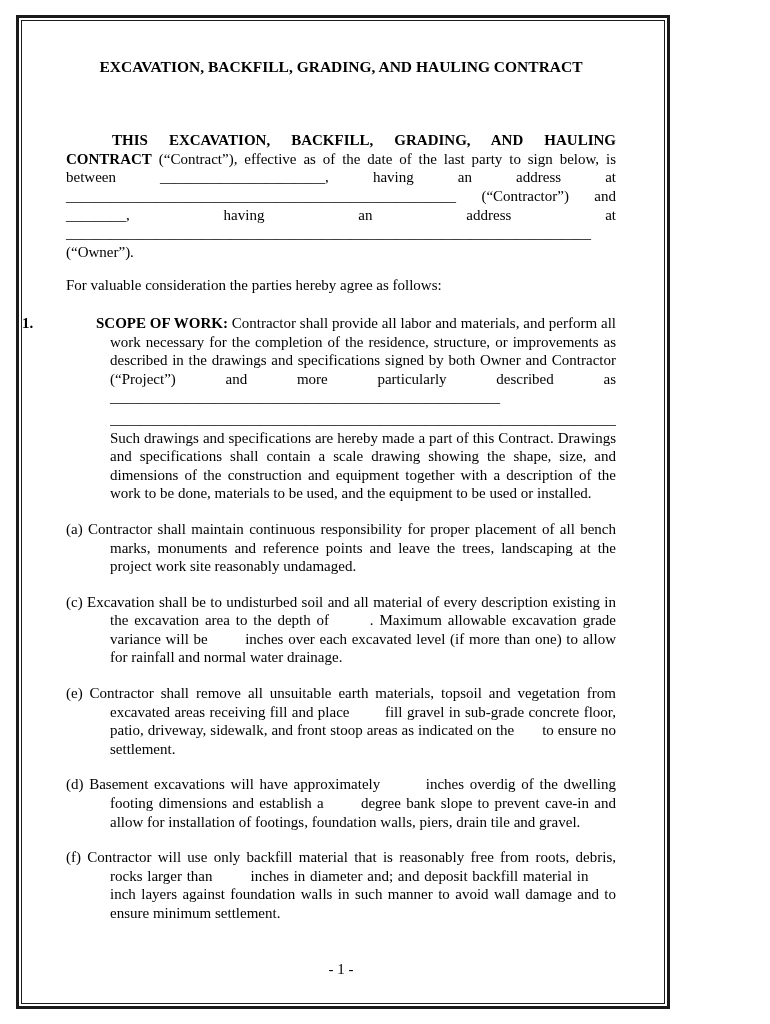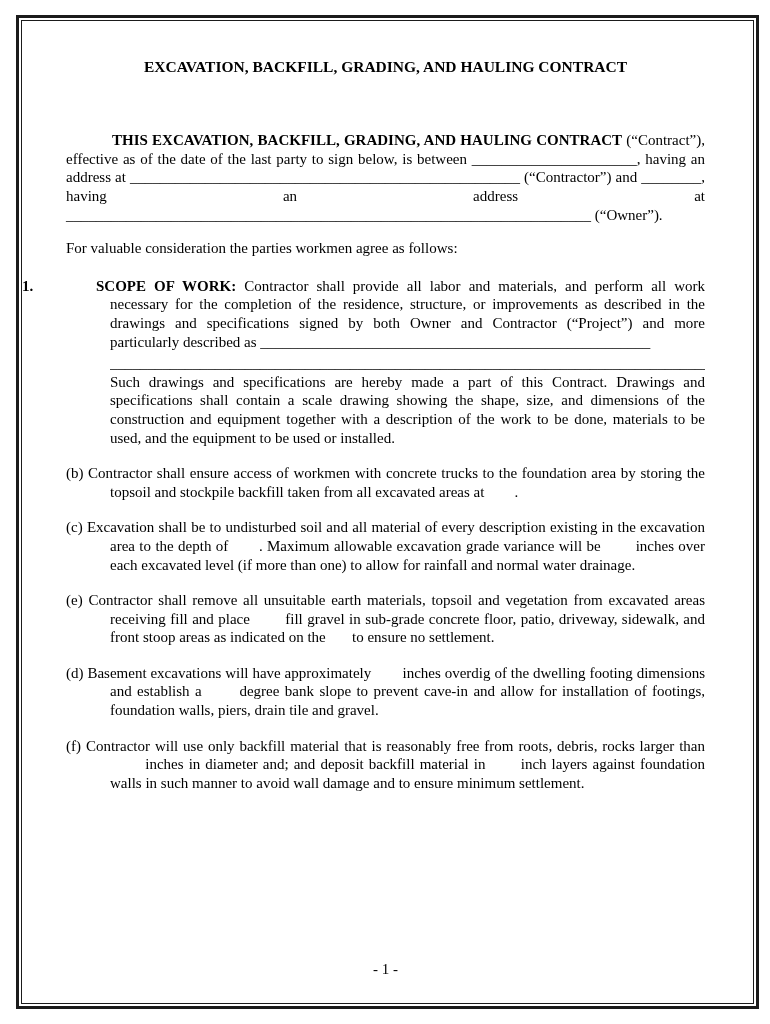--- a/index.html
+++ b/index.html
@@ -6,21 +6,21 @@
   html, body { width: 770px; height: 1024px; background: #ffffff; }
   body {
     position: relative;
     font-family: "Liberation Serif", serif;
     color: #000;
     overflow: hidden;
   }
   .frame-outer {
     position: absolute;
     top: 15px; left: 16px;
-    width: 743px; height: 994px;
+    width: 654px; height: 994px;
     border: 3px solid #1b1b1b;
     padding: 2px;
     background: #fff;
   }
   .frame-inner {
     width: 100%; height: 100%;
     border: 1px solid #1b1b1b;
     position: relative;
   }
   .content {
@@ -82,28 +82,28 @@
 <body>
 
 <div class="frame-outer">
   <div class="frame-inner">
     <div class="content">
 
       <div class="title">EXCAVATION, BACKFILL, GRADING, AND HAULING CONTRACT</div>
 
       <p class="intro justify"><span class="b">THIS EXCAVATION, BACKFILL, GRADING, AND HAULING CONTRACT</span><span> (“Contract”), effective as of the date of the last party to sign below, is between ______________________, having an address at ____________________________________________________ (“Contractor”) and ________, having an address at ______________________________________________________________________ (“Owner”).</span></p>
 
-      <p class="consideration">For valuable consideration the parties workmen agree as follows:</p>
+      <p class="consideration">For valuable consideration the parties hereby agree as follows:</p>
 
       <div class="hang justify"><span class="num">1.</span><span class="b">SCOPE OF WORK:</span>  <span>Contractor shall provide all labor and materials, and perform all work necessary for the completion of the residence, structure, or improvements as described in the drawings and specifications signed by both Owner and Contractor (“Project”) and more particularly described as ____________________________________________________</span></div>
 
       <div class="subsection justify"><span class="blank-line">________________________________________________________________________________________</span><span>Such drawings and specifications are hereby made a part of this Contract. Drawings and specifications shall contain a scale drawing showing the shape, size, and dimensions of the construction and equipment together with a description of the work to be done, materials to be used, and the equipment to be used or installed.</span></div>
 
+      <div class="clause justify"><span>(a)</span> <span>Contractor shall maintain continuous responsibility for proper placement of all bench marks, monuments and reference points and leave the trees, landscaping at the project work site reasonably undamaged.</span></div>
 
-      <div class="clause justify"><span>(b)</span> <span>Contractor shall ensure access of workmen with concrete trucks to the foundation area by storing the topsoil and stockpile backfill taken from all excavated areas at &nbsp;&nbsp;&nbsp;&nbsp;&nbsp;&nbsp; .</span></div>
 
       <div class="clause justify"><span>(c)</span> <span>Excavation shall be to undisturbed soil and all material of every description existing in the excavation area to the depth of &nbsp;&nbsp;&nbsp;&nbsp;&nbsp; . Maximum allowable excavation grade variance will be &nbsp;&nbsp;&nbsp;&nbsp;&nbsp;&nbsp; inches over each excavated level (if more than one) to allow for rainfall and normal water drainage.</span></div>
 
       <div class="clause justify"><span>(e)</span> <span>Contractor shall remove all unsuitable earth materials, topsoil and vegetation from excavated areas receiving fill and place &nbsp;&nbsp;&nbsp;&nbsp;&nbsp;&nbsp; fill gravel in sub-grade concrete floor, patio, driveway, sidewalk, and front stoop areas as indicated on the &nbsp;&nbsp;&nbsp;&nbsp;&nbsp; to ensure no settlement.</span></div>
 
       <div class="clause justify"><span>(d)</span> <span>Basement excavations will have approximately &nbsp;&nbsp;&nbsp;&nbsp;&nbsp;&nbsp; inches overdig of the dwelling footing dimensions and establish a &nbsp;&nbsp;&nbsp;&nbsp;&nbsp; degree bank slope to prevent cave-in and allow for installation of footings, foundation walls, piers, drain tile and gravel.</span></div>
 
       <div class="clause justify"><span>(f)</span> <span>Contractor will use only backfill material that is reasonably free from roots, debris, rocks larger than &nbsp;&nbsp;&nbsp;&nbsp;&nbsp;&nbsp; inches in diameter and; and deposit backfill material in &nbsp;&nbsp;&nbsp;&nbsp;&nbsp; inch layers against foundation walls in such manner to avoid wall damage and to ensure minimum settlement.</span></div>
 
 

